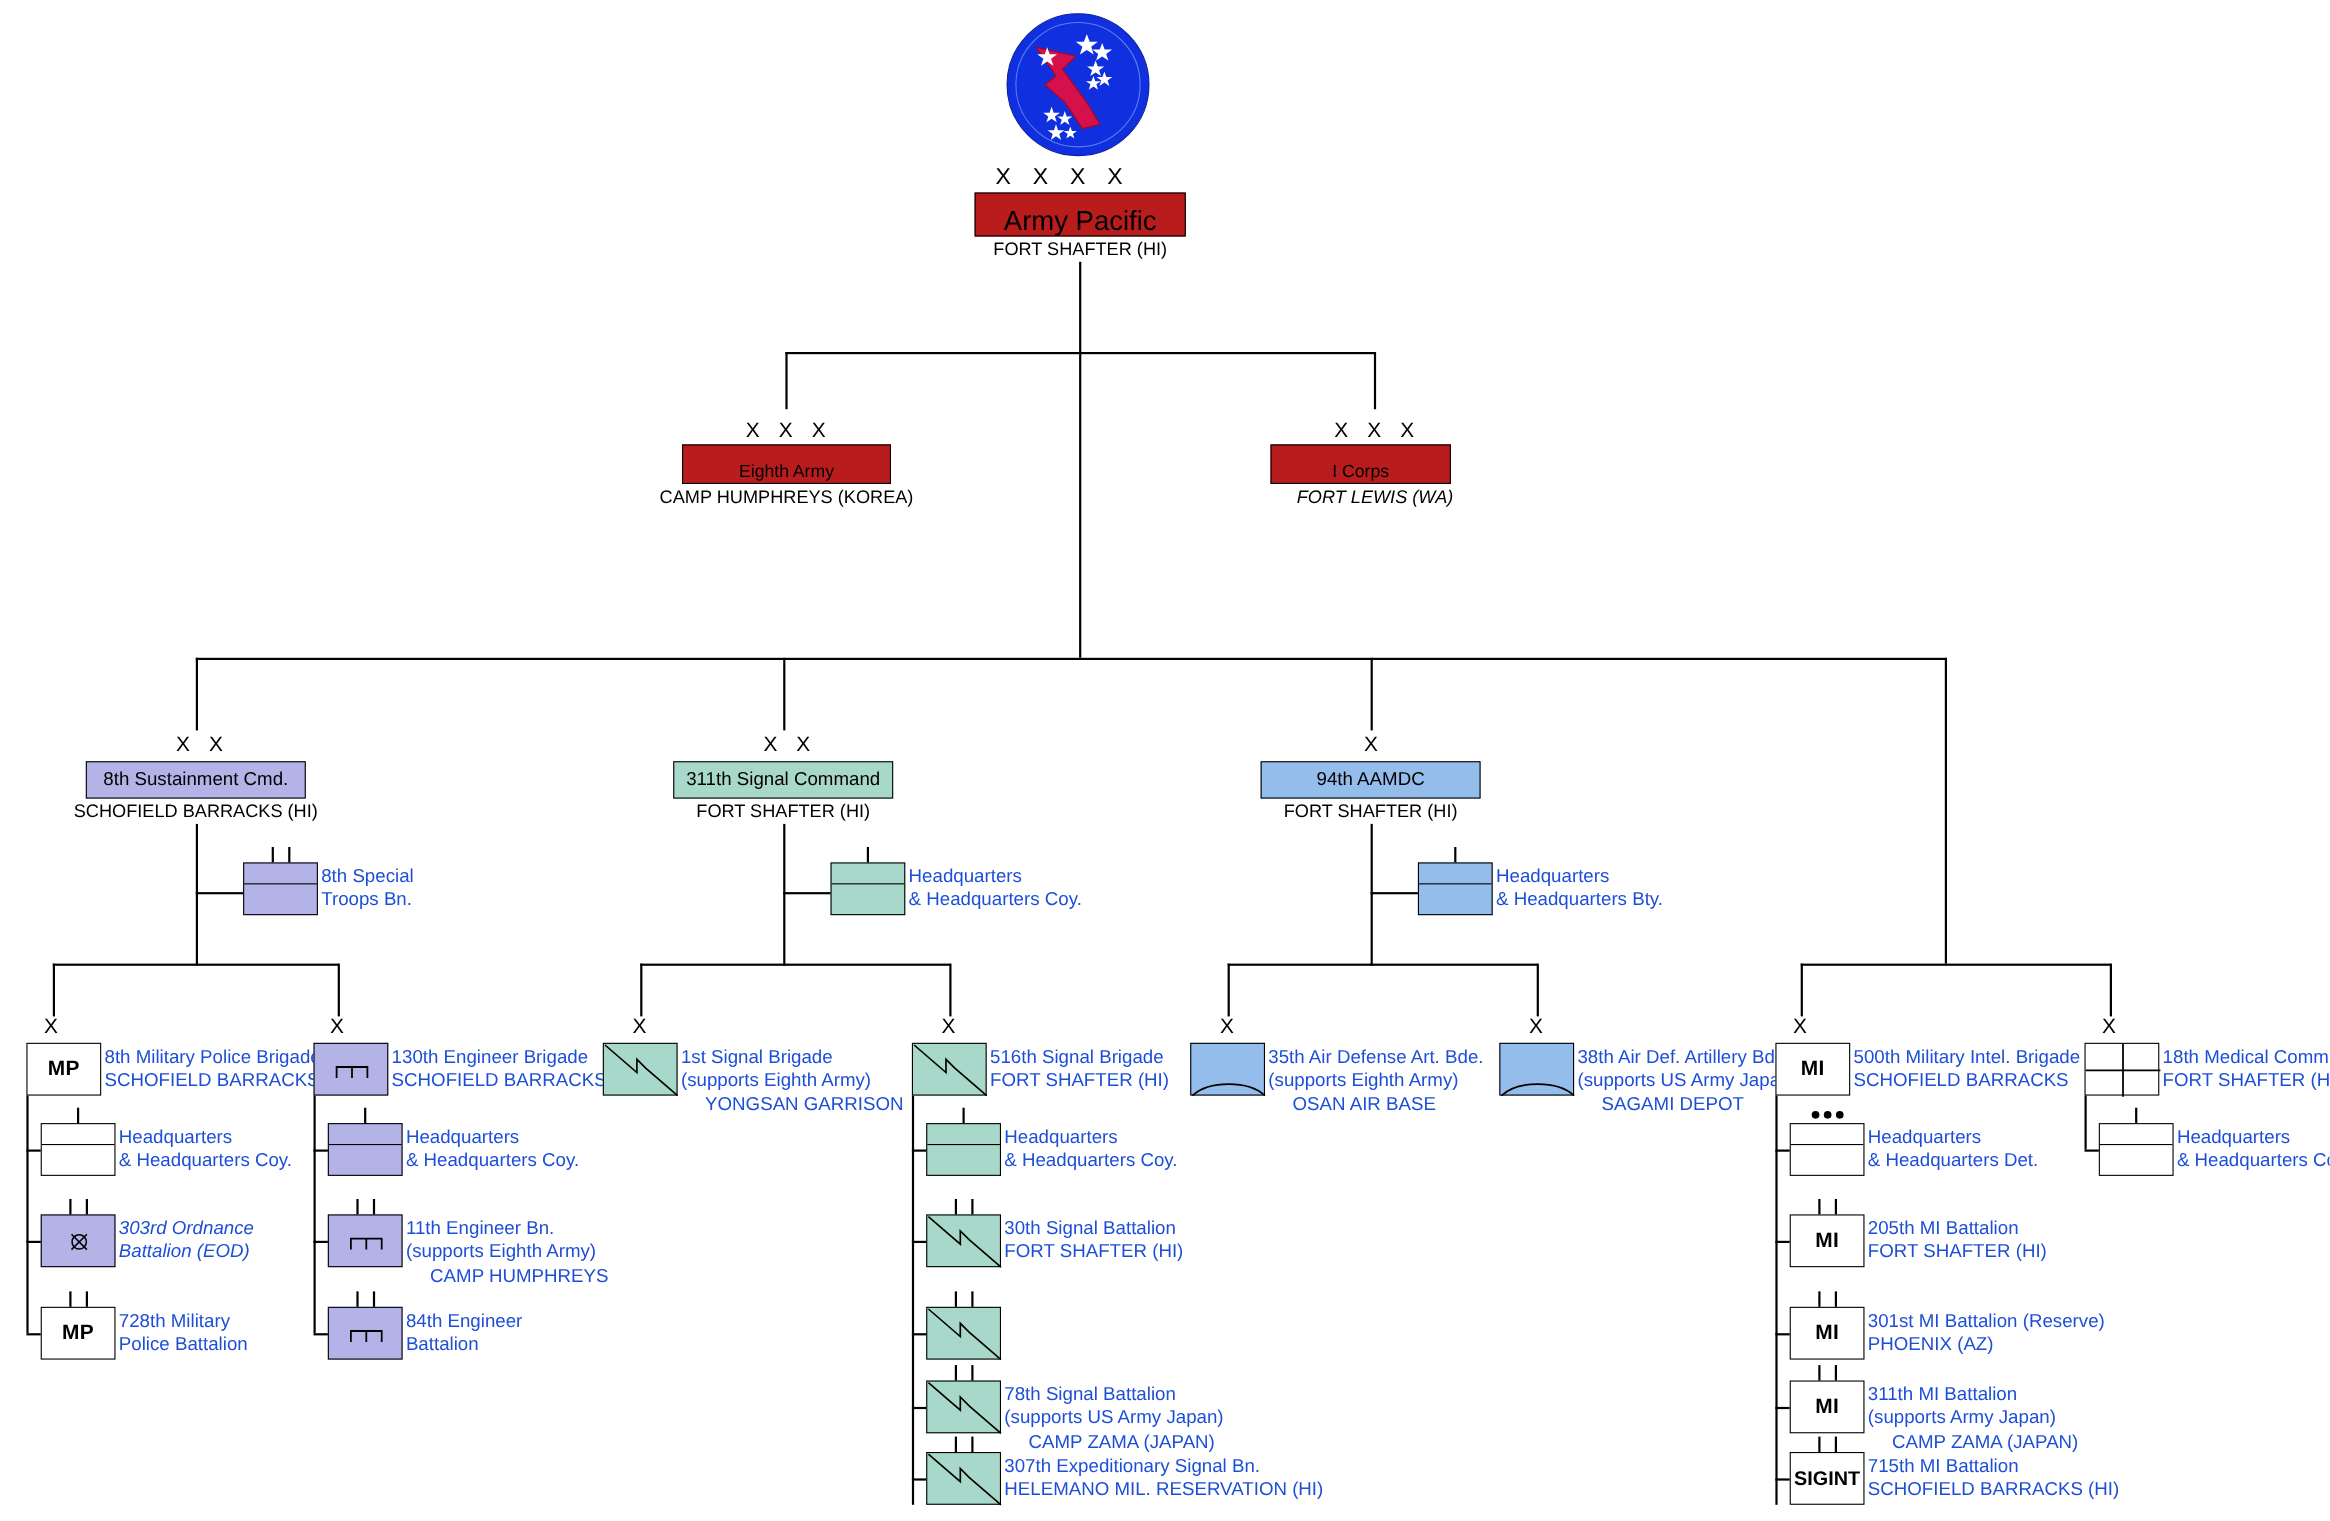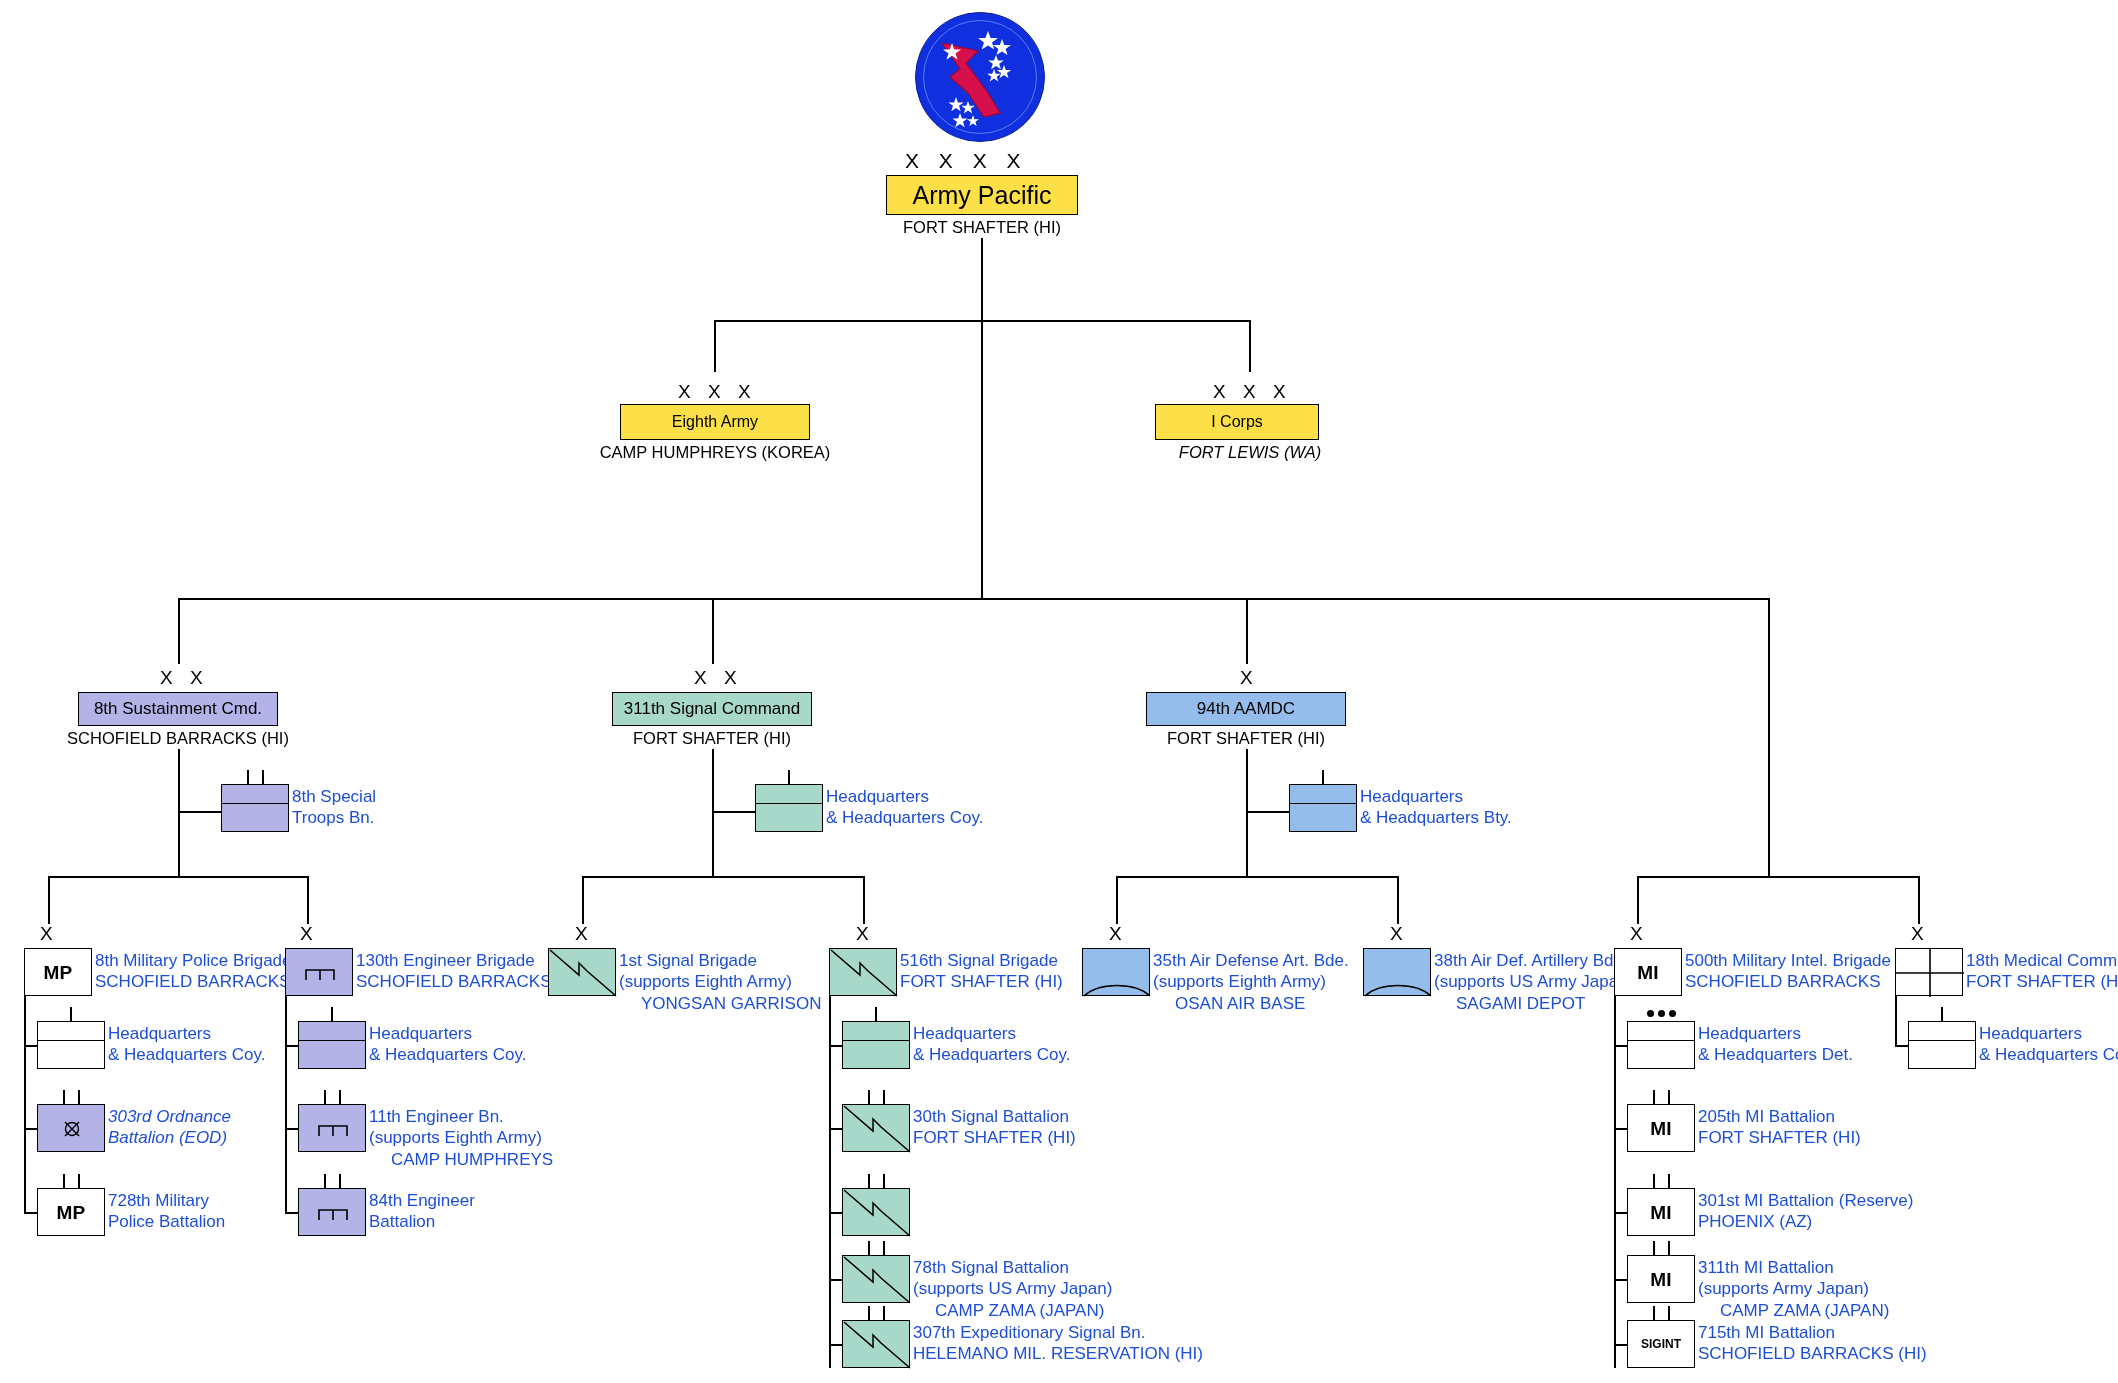--- a/index.html
+++ b/index.html
@@ -78,21 +78,21 @@
   }
   .unit .sym-label{
     position:absolute;left:0;right:0;top:50%;
     transform:translateY(-50%);
     text-align:center;
     font-size:19px;
     font-weight:bold;
     letter-spacing:0.3px;
     line-height:1;
   }
-  .unit .sym-label.tiny{font-size:12px;letter-spacing:0;}
+  .unit .sym-label.tiny{font-size:18px;letter-spacing:0;}
   .unit .hq-line{
     position:absolute;left:0;right:0;top:40%;
     border-top:1.6px solid #000;
   }
   .unit svg{position:absolute;left:0;top:0;overflow:visible;}
 
   
   .ticks{
     position:absolute;
     display:flex;
@@ -117,21 +117,21 @@
     position:absolute;
     font-size:17px;
     line-height:1.26;
     white-space:nowrap;
     color:#1d4ed8;
   }
   .unitlabel .l2,.unitlabel .l3{display:block;}
   .unitlabel .ind{padding-left:22px;}
 
   
-  .c-green{background:#fde047;}
+  .c-green{background:#b91c1c;align-items:flex-end;}
   .c-purple{background:#b3b3e8;}
   .c-mint{background:#a8d8c9;}
   .c-blue{background:#94bdec;}
   .c-white{background:#ffffff;}
 </style>
 </head>
 <body>
 
 <div id="root">
 

